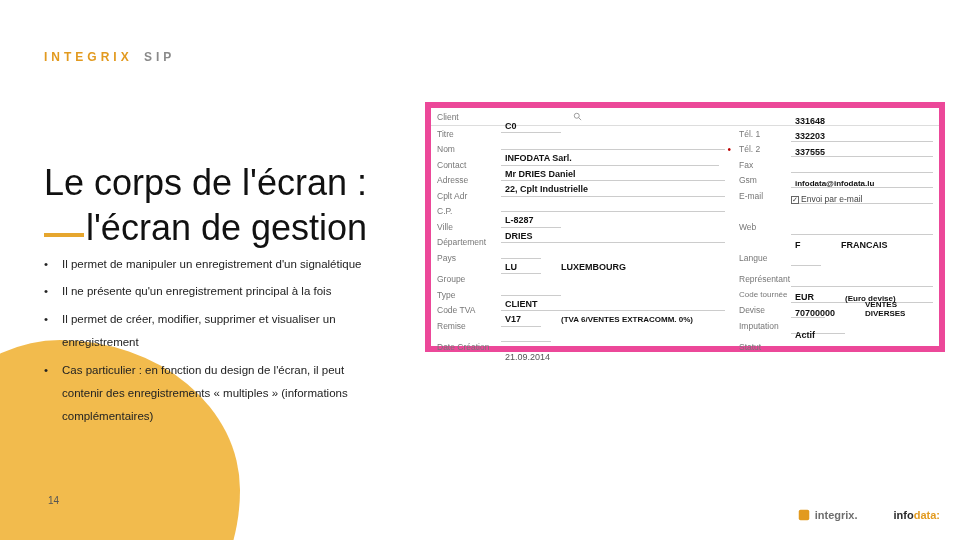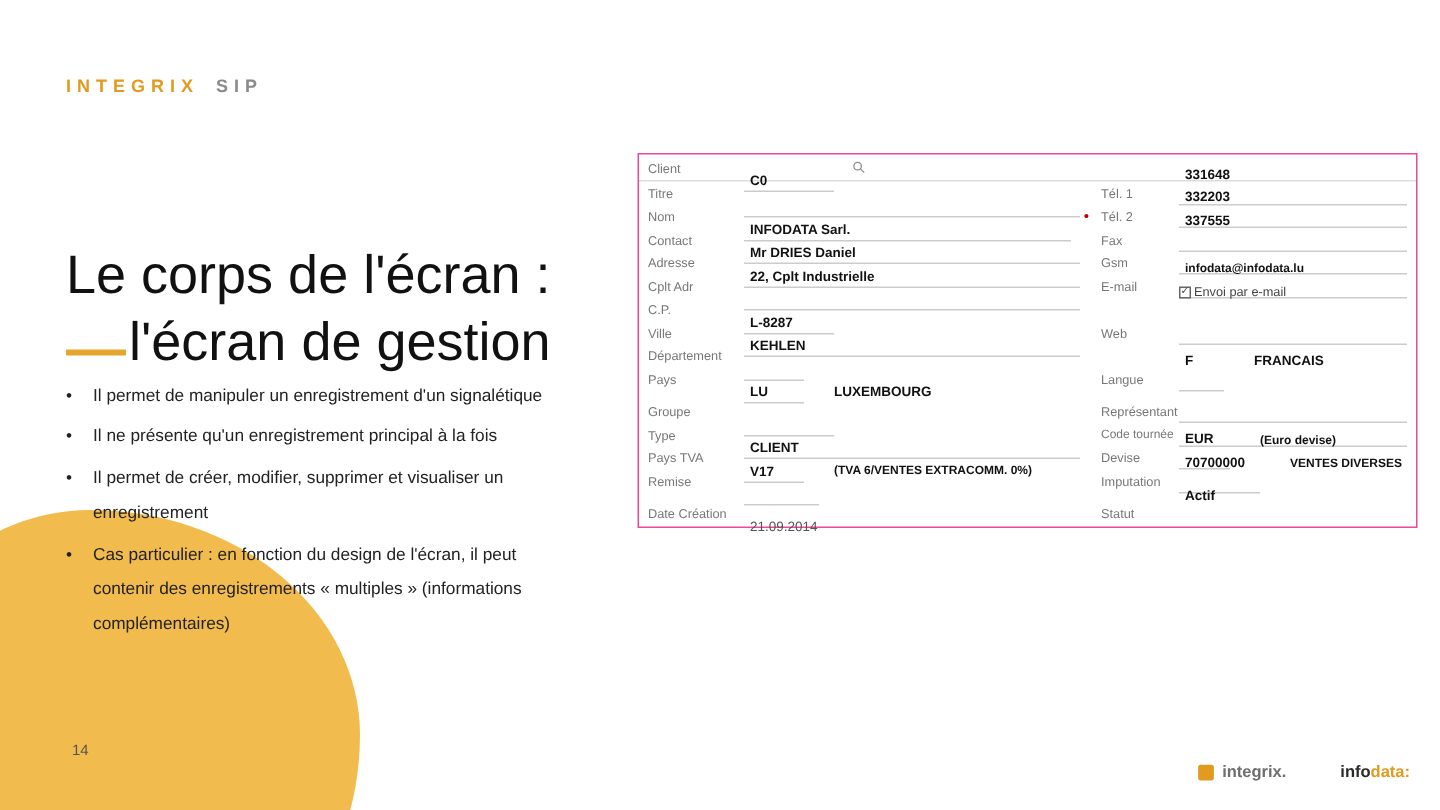--- a/index.html
+++ b/index.html
@@ -55,30 +55,30 @@
     border-radius: 50% 60% 55% 50% / 55% 50% 60% 50%;
     opacity: 0.9;
     filter: blur(0.3px);
     z-index: -1;
   }
 
   
   .panel {
     position: absolute; top: 102px; left: 425px;
     width: 520px; height: 250px;
-    border: 1px solid #ec4899;
+    border: 6px solid #ec4899;
     background: #fff;
     font-size: 9px;
     color: #444;
   }
   .row { display: flex; align-items: center; height: 15.5px; }
   .row.first { height: 18px; border-bottom: 1px solid #ddd; }
   .lbl { width: 70px; padding-left: 6px; color: #777; font-size: 8.5px; }
   .val { font-weight: 700; color: #111; padding-left: 4px; }
-  .field { flex: 1; border-bottom: 1px solid #ccc; margin-right: 6px; height: 13px; display: flex; align-items: flex-start; padding-bottom: 1px; margin-top: 20px; }
+  .field { flex: 1; border-bottom: 1px solid #ccc; margin-right: 6px; height: 13px; display: flex; align-items: center; padding-bottom: 1px; margin-top: 20px; }
   .field.plain { border-bottom: none; }
   .cols { display: flex; }
   .colL { width: 300px; }
   .colR { flex: 1; }
   .rlabel { width: 60px; padding-left: 8px; color: #777; font-size: 8.5px; }
   .rfield { flex: 1; border-bottom: 1px solid #ccc; margin-right: 6px; height: 13px; display: flex; align-items: flex-end; padding-bottom: 15px; }
   .rfield.noline { border-bottom: none; }
   .gap { height: 6px; }
   .search-ic { width: 10px; height: 10px; display: inline-block; margin-left: 6px; }
   .dot { color: #b00; font-size: 10px; margin-left: 2px; }
@@ -161,21 +161,21 @@
       <div class="row">
           <div class="lbl">C.P.</div>
           <div class="field" style="max-width:60px;">
             <span class="val">L-8287</span>
           </div>
           <div style="flex:1"></div>
         </div>
       <div class="row">
           <div class="lbl">Ville</div>
           <div class="field">
-            <span class="val">KEHLEN</span>
+            <span class="val">DRIES</span>
           </div>
         </div>
       <div class="row">
           <div class="lbl">Département</div>
           <div class="field" style="max-width:40px;"></div>
           <div style="flex:1"></div>
         </div>
       <div class="row">
           <div class="lbl">Pays</div>
           <div class="field" style="max-width:40px;">
@@ -191,21 +191,21 @@
           <div class="field" style="max-width:60px;"></div>
           <div style="flex:1"></div>
         </div>
       <div class="row">
           <div class="lbl">Type</div>
           <div class="field">
             <span class="val">CLIENT</span>
           </div>
         </div>
       <div class="row">
-          <div class="lbl">Pays TVA</div>
+          <div class="lbl">Code TVA</div>
           <div class="field" style="max-width:40px;">
             <span class="val">V17</span>
           </div>
           <div class="field plain mid small">
             <span class="val small">(TVA 6/VENTES EXTRACOMM. 0%)</span>
           </div>
         </div>
       <div class="row">
           <div class="lbl">Remise</div>
           <div class="field" style="max-width:50px;"></div>

